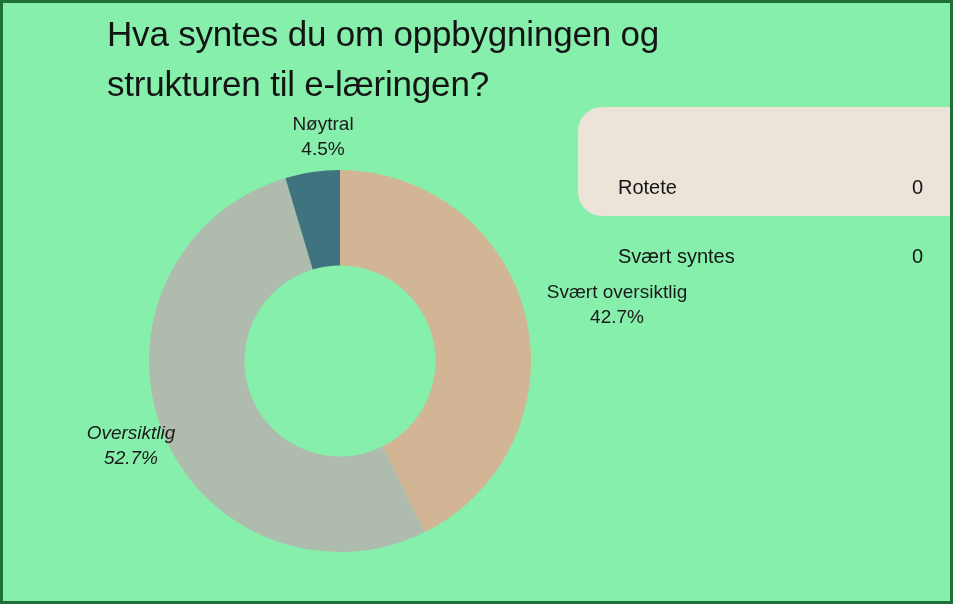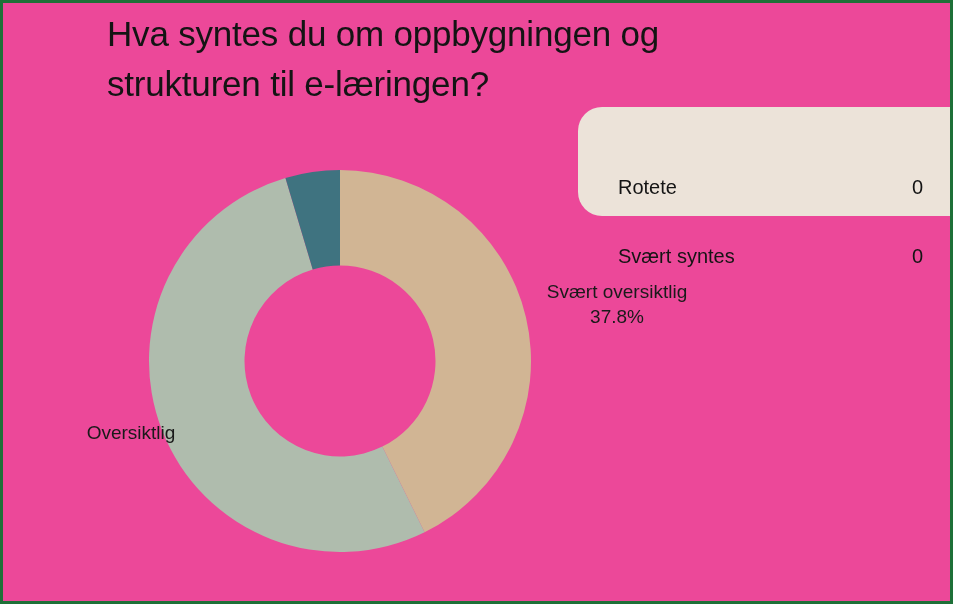--- a/index.html
+++ b/index.html
@@ -9,21 +9,21 @@
     height: 604px;
     background: #ffffff;
     font-family: "Liberation Sans", sans-serif;
     overflow: hidden;
   }
 
   #slide {
     position: relative;
     width: 953px;
     height: 604px;
-    background: #ec4899;
+    background: #86efac;
     border: 3px solid #1e7038;
     overflow: hidden;
   }
 
   #chart-title {
     position: absolute;
     left: 104px;
     top: 6px;
     width: 700px;
     font-size: 35px;
@@ -50,21 +50,21 @@
     font-size: 19px;
     line-height: 25px;
     color: #1a1a1a;
     text-align: center;
     white-space: nowrap;
   }
   .slice-label .pct { display: block; }
 
   #label-noytral   { left: 244px; top: 108px;  width: 152px; }
   #label-svaert    { left: 524px; top: 276px;  width: 180px; }
-  #label-oversiktlig { left: 40px; top: 417px; width: 176px; }
+  #label-oversiktlig { left: 40px; top: 417px; width: 176px; font-style: italic; }
 
   
   #zero-panel {
     position: absolute;
     left: 575px;
     top: 104px;
     width: 400px;
     height: 109px;
     background: #ece3d9;
     border-radius: 24px 0 0 24px;
@@ -93,28 +93,33 @@
   <div id="donut-wrap">
     <svg id="donut-svg" viewBox="0 0 388 388">
       <g id="donut-slices">
           <path d="M 194 3 A 191 191 0 0 1 278.62659744741836 365.2289082032371 L 236.31329872370918 279.61445410161855 A 95.5 95.5 0 0 0 194 98.5 Z" fill="#d1b594" fill-rule="evenodd"></path>
           <path d="M 278.62659744741836 365.2289082032371 A 191 191 0 1 1 139.43352182565008 10.960388277159552 L 166.71676091282504 102.48019413857978 A 95.5 95.5 0 1 0 236.31329872370918 279.61445410161855 Z" fill="#afbcad" fill-rule="evenodd"></path>
           <path d="M 139.43352182565008 10.960388277159552 A 191 191 0 0 1 193.99999999999997 3 L 193.99999999999997 98.5 A 95.5 95.5 0 0 0 166.71676091282504 102.48019413857978 Z" fill="#3f7380" fill-rule="evenodd"></path>
         </g>
     </svg>
   </div>
 
+  <div class="slice-label" id="label-noytral">
+    <span>Nøytral</span>
+    <span class="pct">4.5%</span>
+  </div>
 
   <div class="slice-label" id="label-svaert">
     <span>Svært oversiktlig</span>
-    <span class="pct">37.8%</span>
+    <span class="pct">42.7%</span>
   </div>
 
   <div class="slice-label" id="label-oversiktlig">
     <span>Oversiktlig</span>
+    <span class="pct">52.7%</span>
   </div>
 
   <div id="zero-panel">
     <div class="zero-row">
       <span class="zr-label">Rotete</span>
       <span class="zr-value">0</span>
     </div>
     <div class="zero-row">
       <span class="zr-label">Svært syntes</span>
       <span class="zr-value">0</span>

